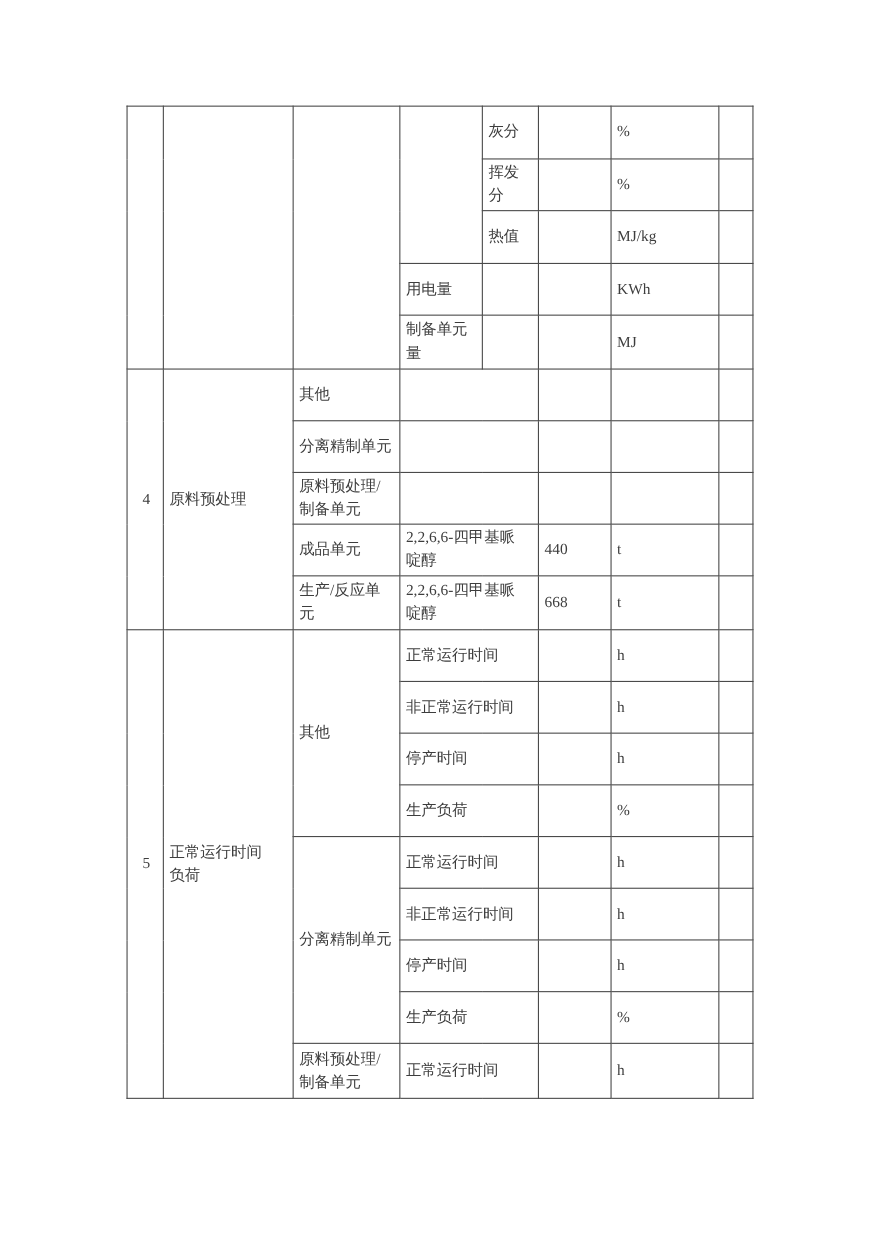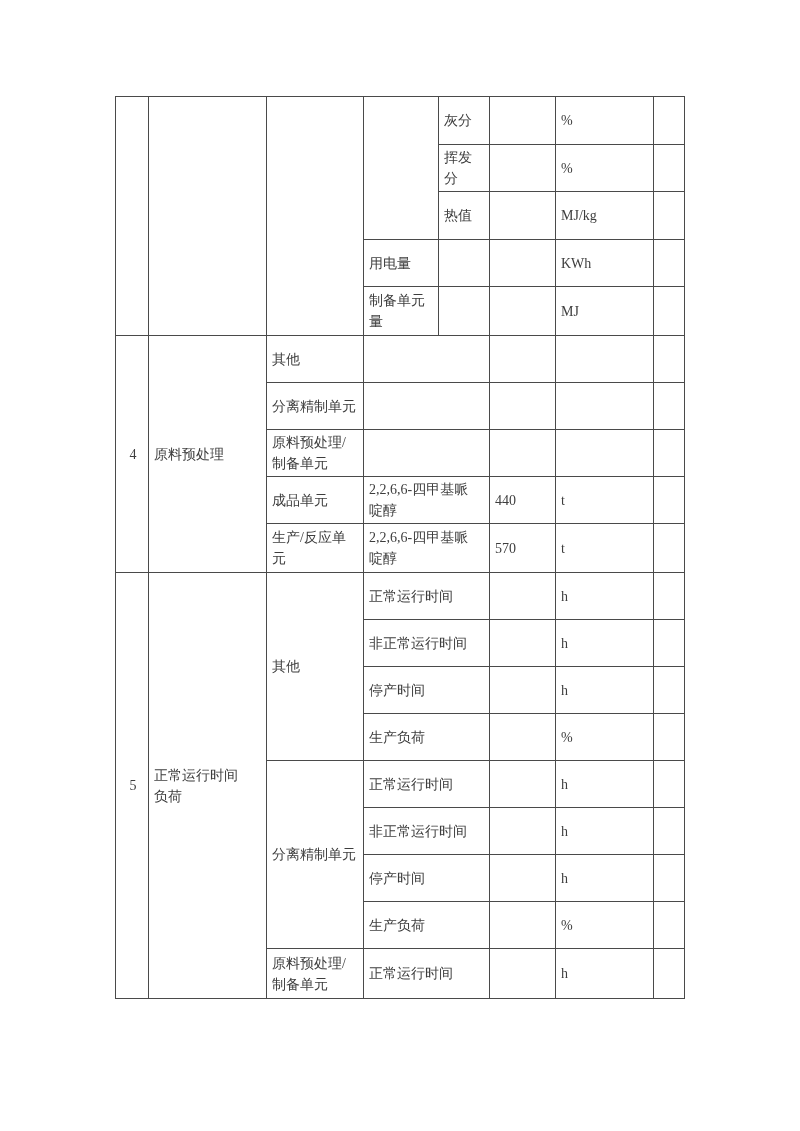--- a/index.html
+++ b/index.html
@@ -121,21 +121,21 @@
 啶醇</td>
       <td>440</td>
       <td>t</td>
       <td></td>
     </tr>
     <tr style="height:49px">
       <td>生产/反应单
 元</td>
       <td colspan="2">2,2,6,6-四甲基哌
 啶醇</td>
-      <td>570</td>
+      <td>668</td>
       <td>t</td>
       <td></td>
     </tr>
 
     <tr style="height:47px">
       <td class="num-cell" rowspan="9">5</td>
       <td rowspan="9">正常运行时间
 负荷</td>
       <td rowspan="4">其他</td>
       <td colspan="2">正常运行时间</td>

